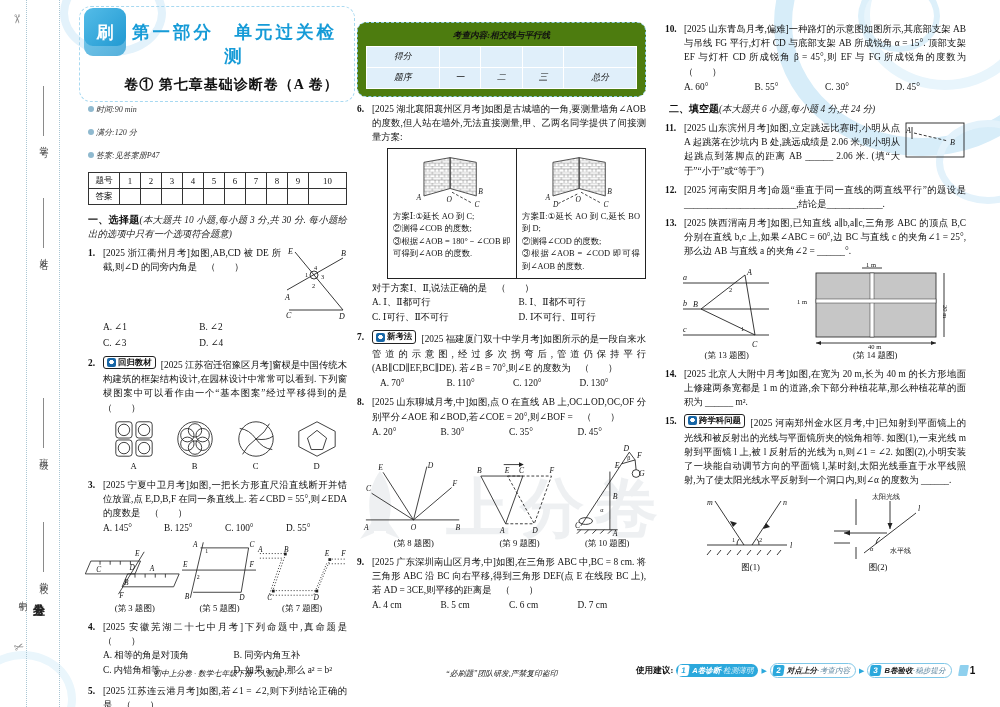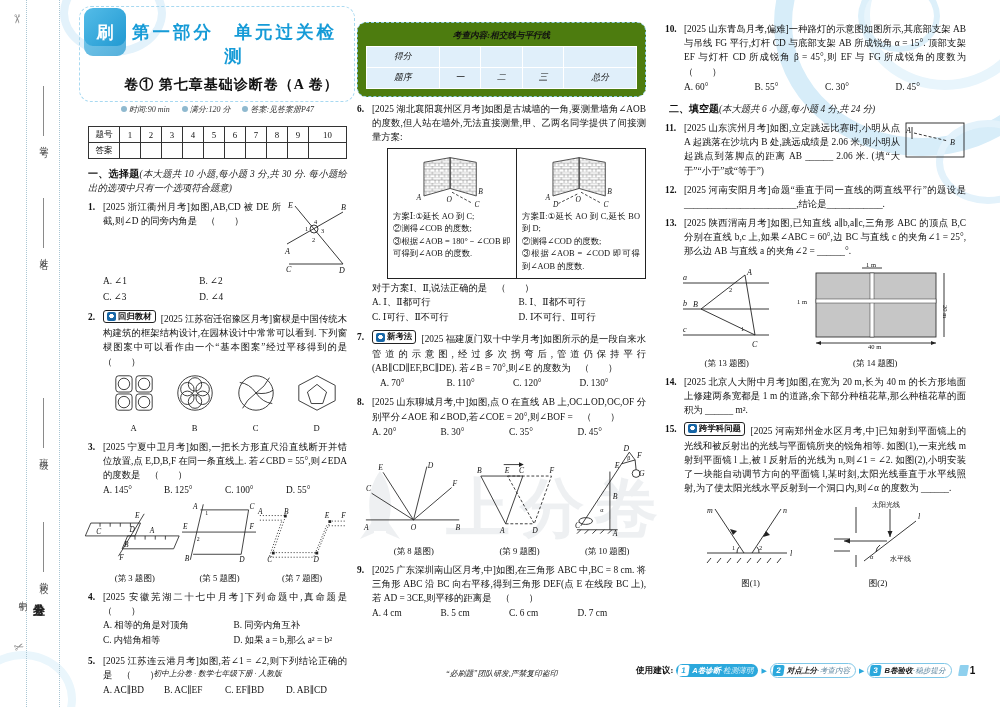--- a/index.html
+++ b/index.html
@@ -34,21 +34,21 @@
   .hdr{position:relative;padding:6px 0 2px 0;}
   .hdr-frame{position:absolute;left:-9px;top:-2px;width:274px;height:94px;
              border:1.6px dashed #a8d9f1;border-radius:12px;}
   .hdr-badge{position:absolute;left:-4px;top:0px;width:42px;height:48px;border-radius:9px;
              background:linear-gradient(135deg,#54bce8,#1b95cf);color:#fff;font-weight:bold;
              font-size:17px;display:flex;align-items:center;justify-content:center;
              font-family:"Liberation Sans",sans-serif;box-shadow:inset 0 -10px 0 rgba(255,255,255,.25);}
   .part-title{text-align:center;padding-left:34px;color:#169bd7;font-weight:bold;font-size:17.5px;
               letter-spacing:3px;font-family:"Liberation Sans","DejaVu Sans",sans-serif;margin-top:6px;}
   .paper-title{text-align:center;padding-left:28px;font-weight:bold;font-size:14px;margin-top:8px;letter-spacing:1px;}
-  .meta{display:flex;justify-content:center;gap:12px;font-size:8px;color:#333;margin-top:10px;font-style:italic;}
+  .meta{display:flex;justify-content:center;gap:12px;font-size:8px;color:#333;margin-top:10px;font-style:italic;flex-direction:column;}
   .meta .mi{display:inline-block;width:6px;height:6px;border-radius:50%;background:#8fb9cf;margin-right:2px;}
   
   table.anst{border-collapse:collapse;width:100%;margin-top:9px;}
   table.anst td{border:0.9px solid #333;height:15px;text-align:center;font-size:8.8px;padding:0;}
   table.anst td.lbl{width:30px;font-size:8.6px;}
   
   .scorebox{background:#4d7c0f;border:1.6px dashed #8ecbe9;border-radius:9px;padding:7px 8px 7px 8px;}
   .scorebox .st{font-size:8.6px;font-weight:bold;text-align:center;font-style:italic;margin-bottom:4px;}
   table.sct{border-collapse:collapse;width:100%;}
   table.sct td{border:1.6px solid #fff;background:#e0effa;height:18px;text-align:center;
@@ -62,21 +62,21 @@
   .opts-row{display:flex;margin:1px 0 0 15px;font-size:9.3px;}
   .opts-row span{flex:1;}
   .opts-grid{display:grid;grid-template-columns:1.15fr 1fr;margin-left:15px;font-size:9.3px;line-height:1.65;}
   .badge{display:inline-flex;align-items:center;border:1.1px solid #222;border-radius:3px;
          padding:0 3px;font-weight:bold;font-size:8.4px;background:#fff;line-height:1.35;
          margin-right:3px;vertical-align:1px;font-family:"Liberation Sans",sans-serif;}
   .badge-ic{display:inline-block;width:9px;height:9px;border-radius:2px;background:#1766a6;
             margin-right:2px;background-image:radial-gradient(circle at 50% 45%,#fff 0 2px,transparent 2.5px);}
   .figrow{display:flex;justify-content:space-around;align-items:flex-end;margin-top:4px;}
   .figbox{display:flex;flex-direction:column;align-items:center;}
-  .caption{font-size:8.6px;text-align:center;margin-top:9px;}
+  .caption{font-size:8.6px;text-align:center;margin-top:1px;}
   
   svg{overflow:visible;}
   svg text{font-family:"Liberation Serif",serif;font-style:italic;font-size:8px;fill:#111;}
   svg text.ang{font-size:6.3px;font-style:normal;}
   svg text.cn{font-style:normal;font-size:7px;}
   svg text.dim{font-style:normal;font-size:6.5px;}
   .st{stroke:#222;stroke-width:0.9;fill:none;}
   .dash{stroke-dasharray:3 2;}
   .dot{stroke-dasharray:1.2 2;}
   

